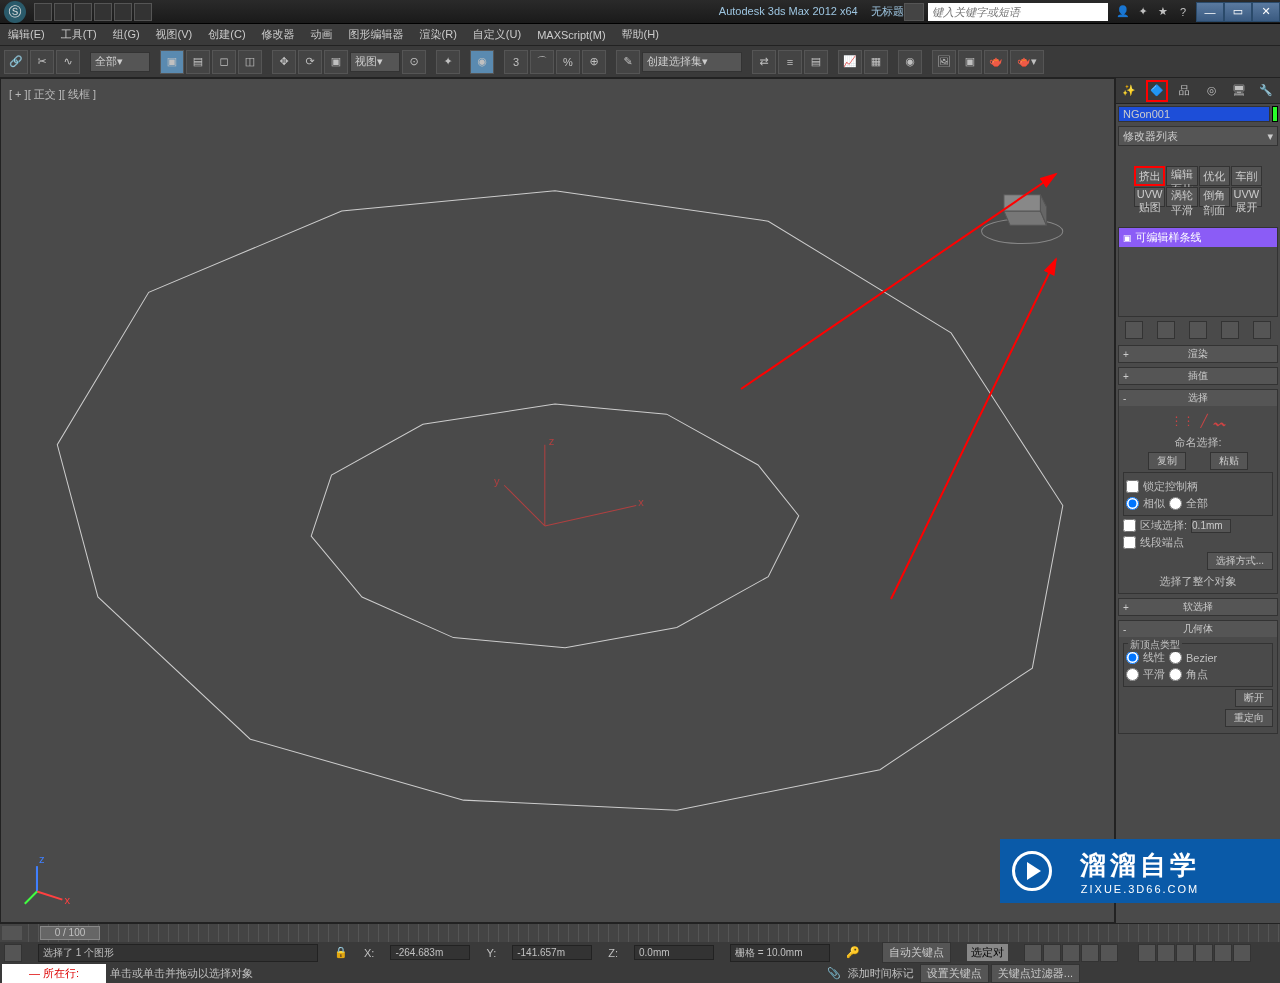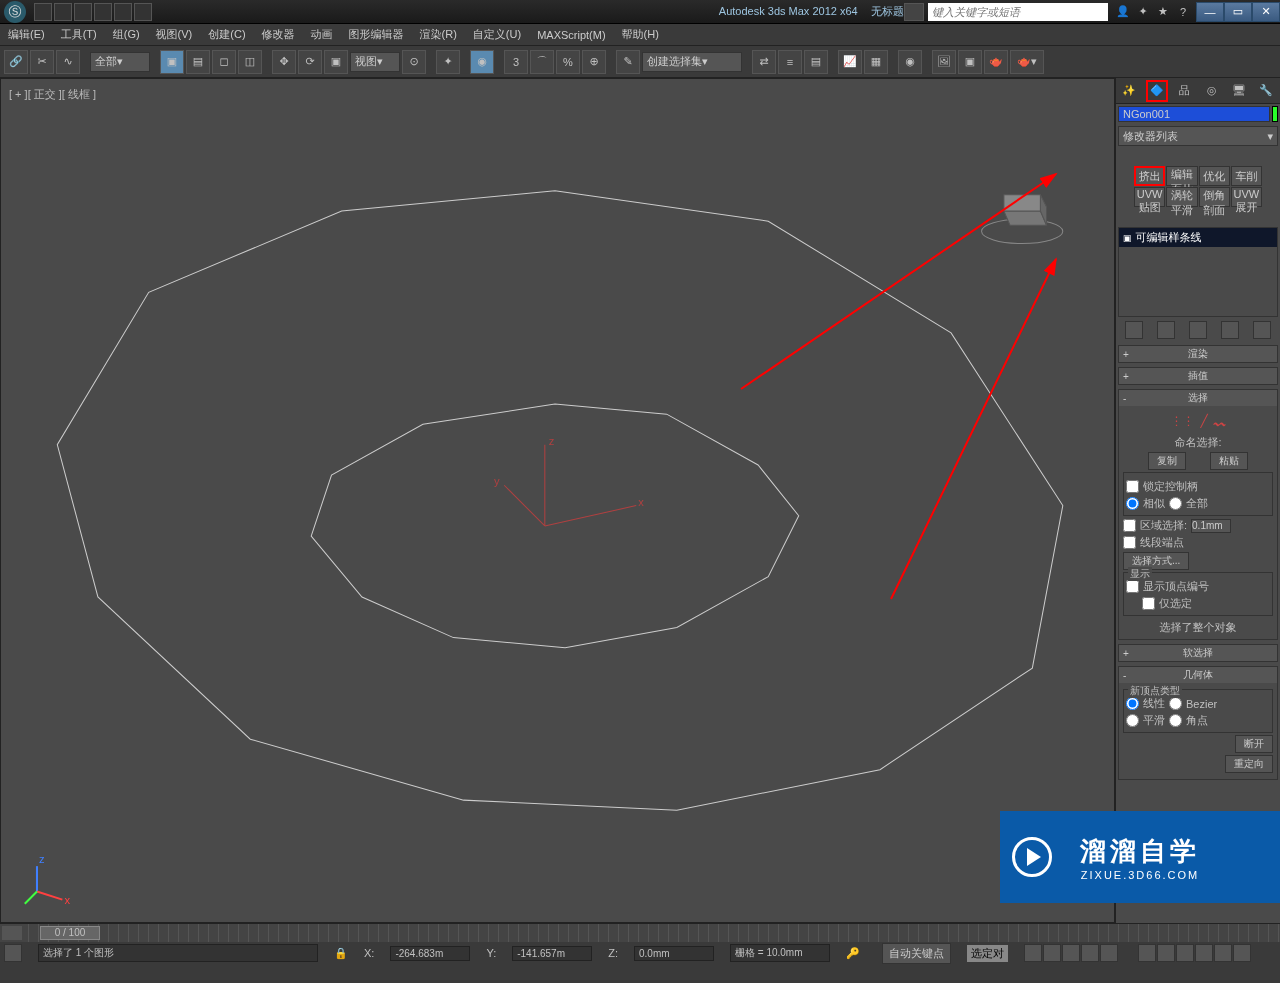--- a/index.html
+++ b/index.html
@@ -44,21 +44,21 @@
 .panel-tabs div { width: 22px; height: 22px; display: flex; align-items: center; justify-content: center; }
 .panel-tabs div.highlighted { border: 2px solid #f00; }
 .name-row { display: flex; height: 20px; background: #4a4a4a; padding: 2px; gap: 2px; }
 .name-row input { flex: 1; background: #1d4ed8; border: 1px solid #333; color: #ccc; padding: 0 4px; font-size: 11px; }
 .name-row .color { width: 16px; background: #2aff2a; border: 1px solid #000; }
 .mod-list { height: 20px; background: #555; border: 1px solid #333; margin: 2px; color: #ccc; padding: 0 4px; display: flex; align-items: center; justify-content: space-between; }
 .mod-buttons { display: grid; grid-template-columns: 1fr 1fr 1fr 1fr; gap: 1px; margin: 18px; }
 .mod-buttons button { height: 20px; background: #555; border: 1px solid #333; color: #ccc; font-size: 11px; cursor: pointer; }
 .mod-buttons button.highlighted { border: 2px solid #f00; }
 .mod-stack { height: 90px; background: #4a4a4a; border: 1px solid #333; margin: 2px; }
-.mod-stack .item { background: #0f172a; color: #fff; padding: 2px 4px; display: flex; align-items: center; gap: 4px; }
+.mod-stack .item { background: #8b5cf6; color: #fff; padding: 2px 4px; display: flex; align-items: center; gap: 4px; }
 .mod-stack .item::before { content: "▣"; font-size: 9px; }
 .stack-tools { display: flex; justify-content: space-around; height: 20px; margin: 2px; }
 .stack-tools div { width: 18px; height: 18px; background: #555; border: 1px solid #333; }
 
 
 .rollout { margin: 2px; border: 1px solid #333; background: #4a4a4a; }
 .rollout-header { height: 16px; background: #555; color: #ccc; text-align: center; font-size: 10px; display: flex; align-items: center; justify-content: center; position: relative; }
 .rollout-header::before { content: attr(data-sign); position: absolute; left: 4px; }
 .rollout-body { padding: 4px; font-size: 10px; }
 .rollout-body .row { display: flex; align-items: center; gap: 4px; margin: 2px 0; }
@@ -77,21 +77,21 @@
 .timeline .ticks { flex: 1; margin-left: 4px; height: 100%; background: repeating-linear-gradient(90deg, #555 0, #555 1px, transparent 1px, transparent 10px); }
 .status-row { height: 22px; display: flex; align-items: center; padding: 0 4px; gap: 16px; }
 .status-row .coord { background: #333; border: 1px solid #222; padding: 1px 4px; font-size: 10px; width: 80px; }
 .status-row .prompt { flex: 1; background: #333; border: 1px solid #222; padding: 1px 4px; font-size: 10px; }
 .status-row2 { height: 20px; display: flex; align-items: center; font-size: 10px; }
 .status-row2 .left-seg { width: 104px; background: #fff; color: #d00; text-align: center; padding: 2px; margin-left: 2px; }
 .anim-controls { display: flex; gap: 1px; }
 .anim-controls div { width: 18px; height: 18px; background: #555; border: 1px solid #333; }
 
 
-.watermark { position: absolute; right: 0; bottom: 80px; width: 280px; height: 92px; background: #0a5aa8; display: flex; align-items: center; justify-content: center; flex-direction: column; color: #fff; }
+.watermark { position: absolute; right: 0; bottom: 80px; width: 280px; height: 64px; background: #0a5aa8; display: flex; align-items: center; justify-content: center; flex-direction: column; color: #fff; }
 .watermark .big { font-size: 26px; font-weight: bold; letter-spacing: 4px; }
 .watermark .small { font-size: 11px; letter-spacing: 2px; }
 .watermark .play { position: absolute; left: 12px; width: 40px; height: 40px; border: 3px solid #fff; border-radius: 50%; display: flex; align-items: center; justify-content: center; }
 .watermark .play::after { content: ""; border-left: 14px solid #fff; border-top: 9px solid transparent; border-bottom: 9px solid transparent; margin-left: 4px; }
 
 
 .arrow-svg { position: absolute; top: 0; left: 0; pointer-events: none; }
 </style>
 </head>
 <body>
@@ -300,34 +300,23 @@
         </div>
         <div class="row">
             <input type="checkbox" style="">
             <span>区域选择:</span>
             <span class="spinner">0.1mm</span>
           </div>
         <div class="row">
             <input type="checkbox" style="">
             <span>线段端点</span>
           </div>
-        <div class="row" style="justify-content:flex-start">
+        <div class="row" style="justify-content:flex-end">
             <button>选择方式...</button>
           </div>
-        <div class="group-box">
-          <div class="legend">显示</div>
-          <div class="row">
-              <input type="checkbox" style="">
-              <span>显示顶点编号</span>
-            </div>
-          <div class="row" style="padding-left:16px">
-              <input type="checkbox" style="">
-              <span>仅选定</span>
-            </div>
-        </div>
         <div style="text-align:center;margin-top:4px">选择了整个对象</div>
       </div>
     </div>
     <div class="rollout">
       <div class="rollout-header" data-sign="+">软选择</div>
     </div>
     <div class="rollout">
       <div class="rollout-header" data-sign="-">几何体</div>
       <div class="rollout-body">
         <div class="group-box">
@@ -385,19 +374,28 @@
     </div>
     <div class="anim-controls" style="margin-left:4px">
       <div></div>
       <div></div>
       <div></div>
       <div></div>
       <div></div>
       <div></div>
     </div>
   </div>
+  <div class="status-row2">
+    <div class="left-seg"><span style="color:#d00">— </span><span>所在行:</span></div>
+    <div class="prompt" style="flex:1;margin:0 4px">单击或单击并拖动以选择对象</div>
+    <div style="width:14px">📎</div>
+    <div style="padding:0 6px">添加时间标记</div>
+    <button style="background:#555;border:1px solid #333;color:#ccc;padding:1px 6px">设置关键点</button>
+    <button style="background:#555;border:1px solid #333;color:#ccc;padding:1px 6px;margin-left:2px">关键点过滤器...</button>
+    <div style="width:200px"></div>
+  </div>
 </div>
 
 <div class="watermark">
   <div class="play"></div>
   <div class="big">溜溜自学</div>
   <div class="small">ZIXUE.3D66.COM</div>
 </div>
 
 </body></html>

